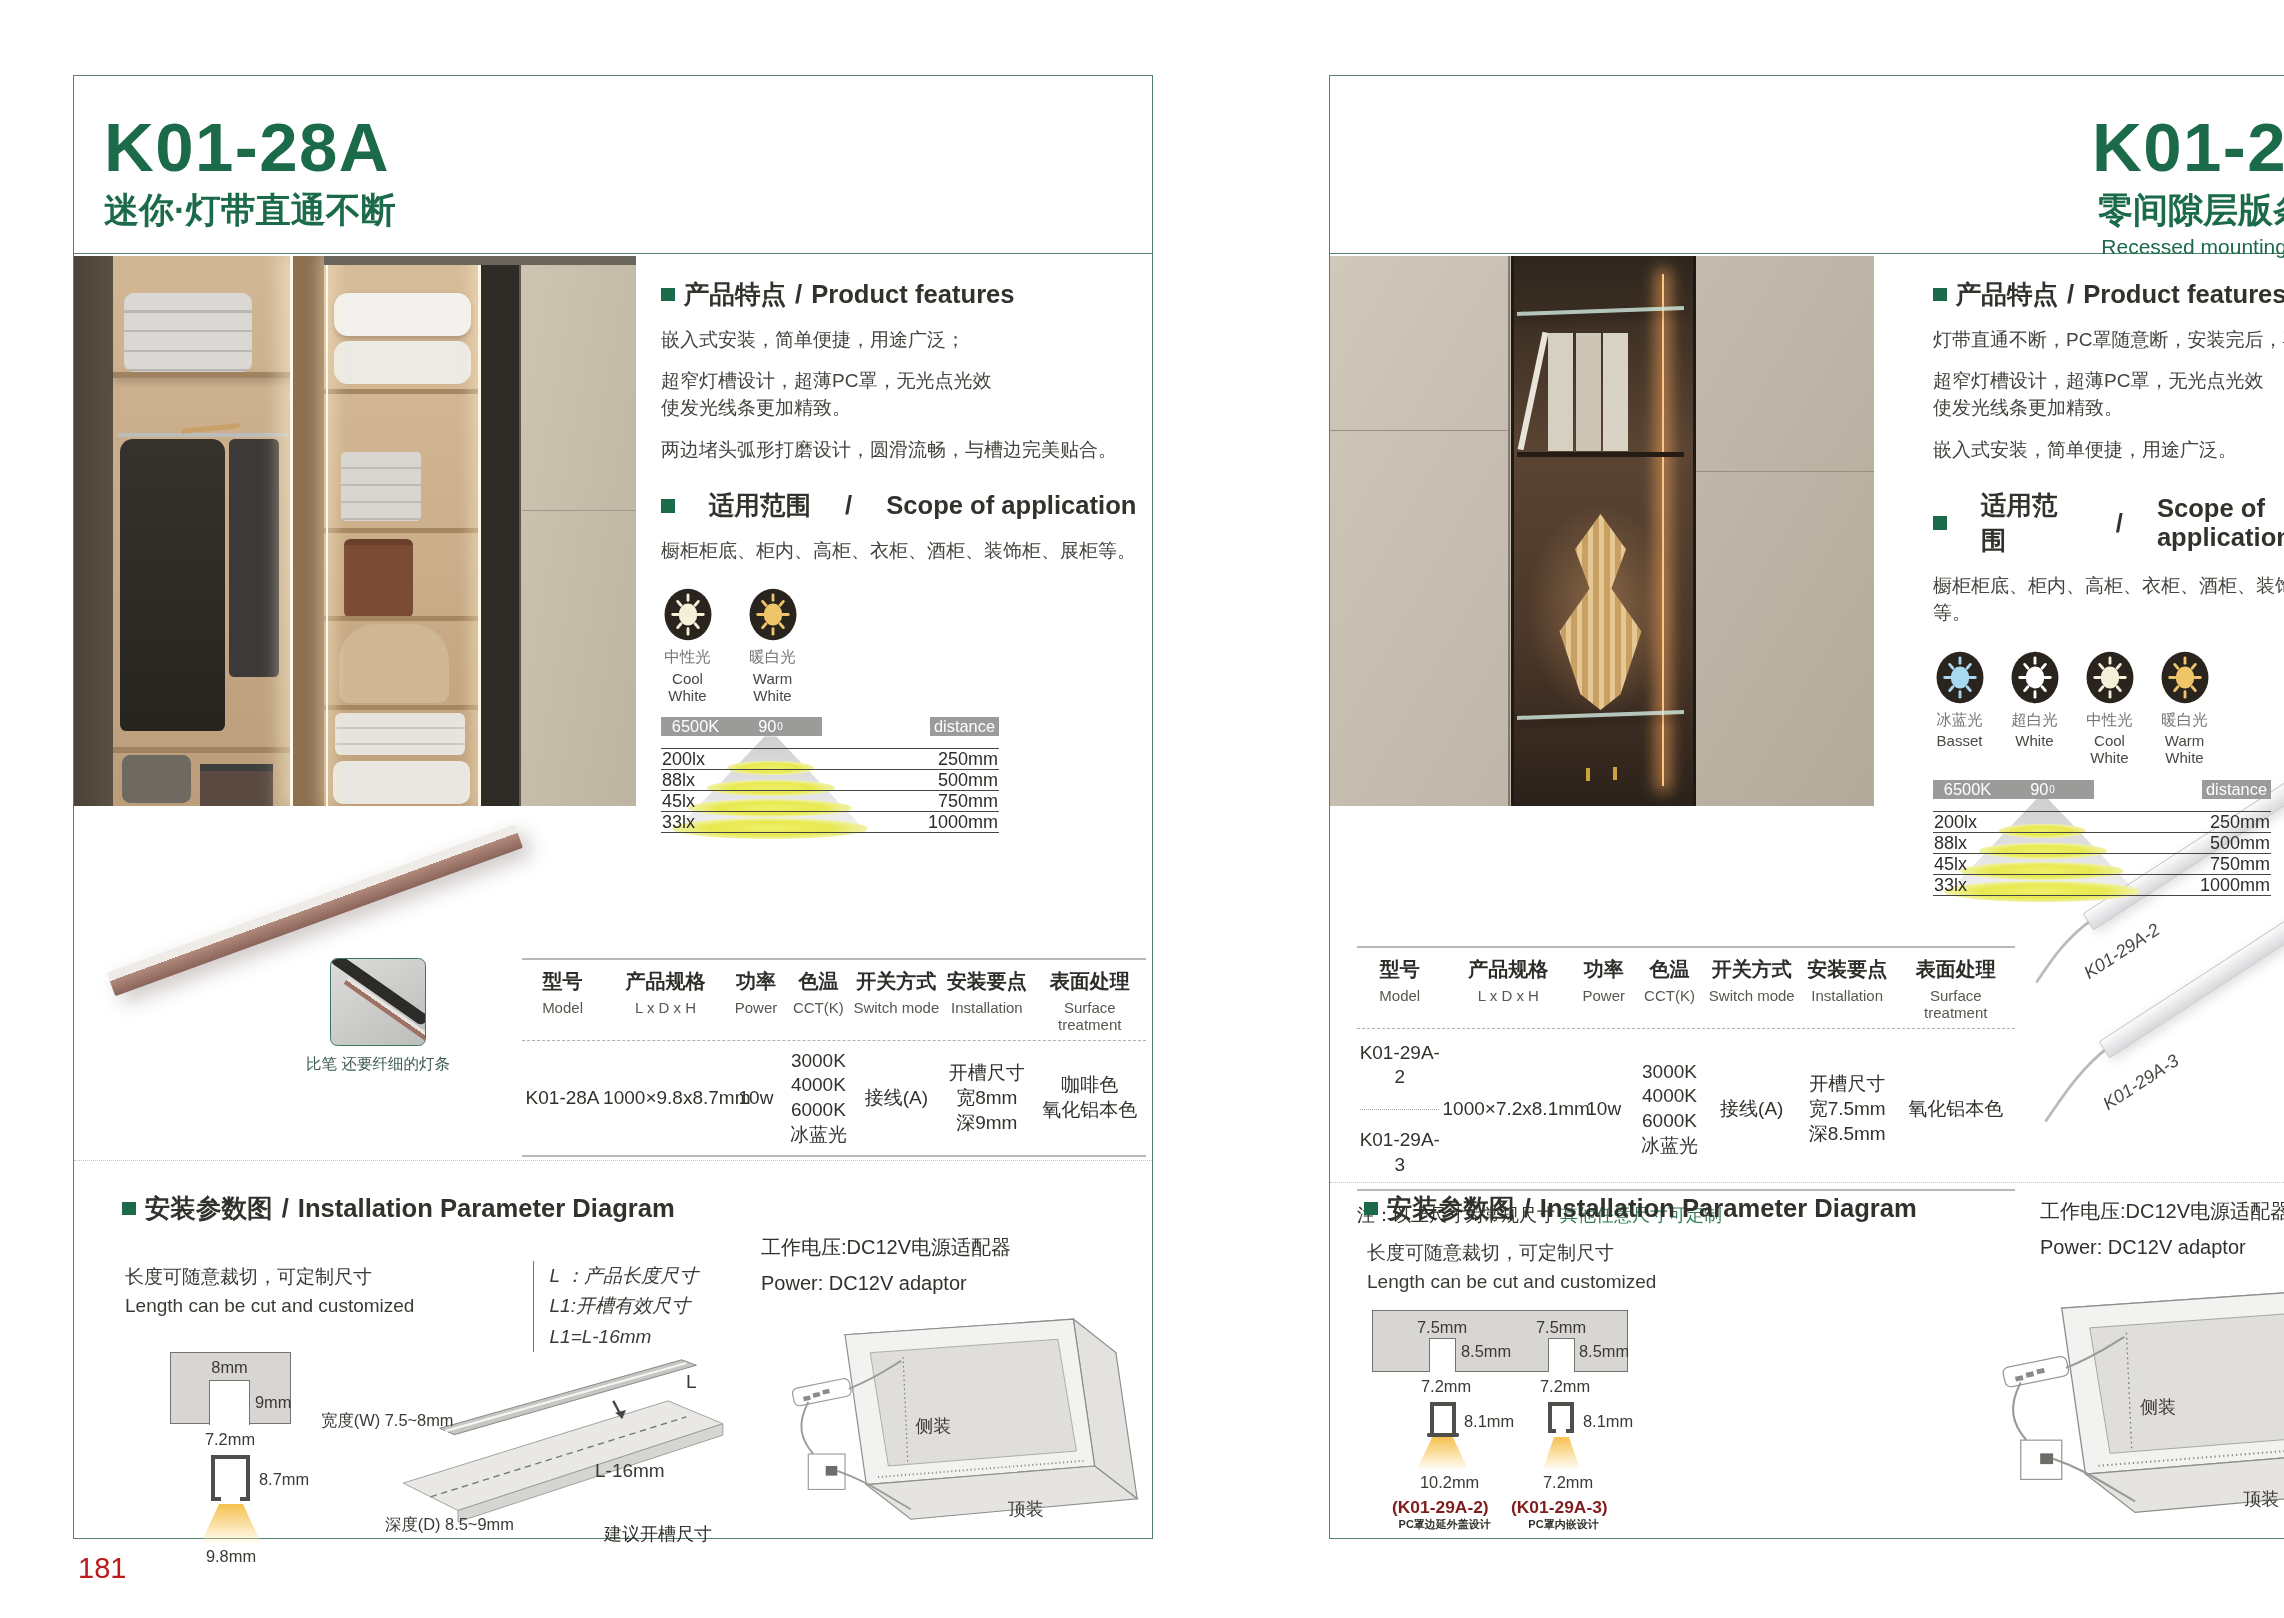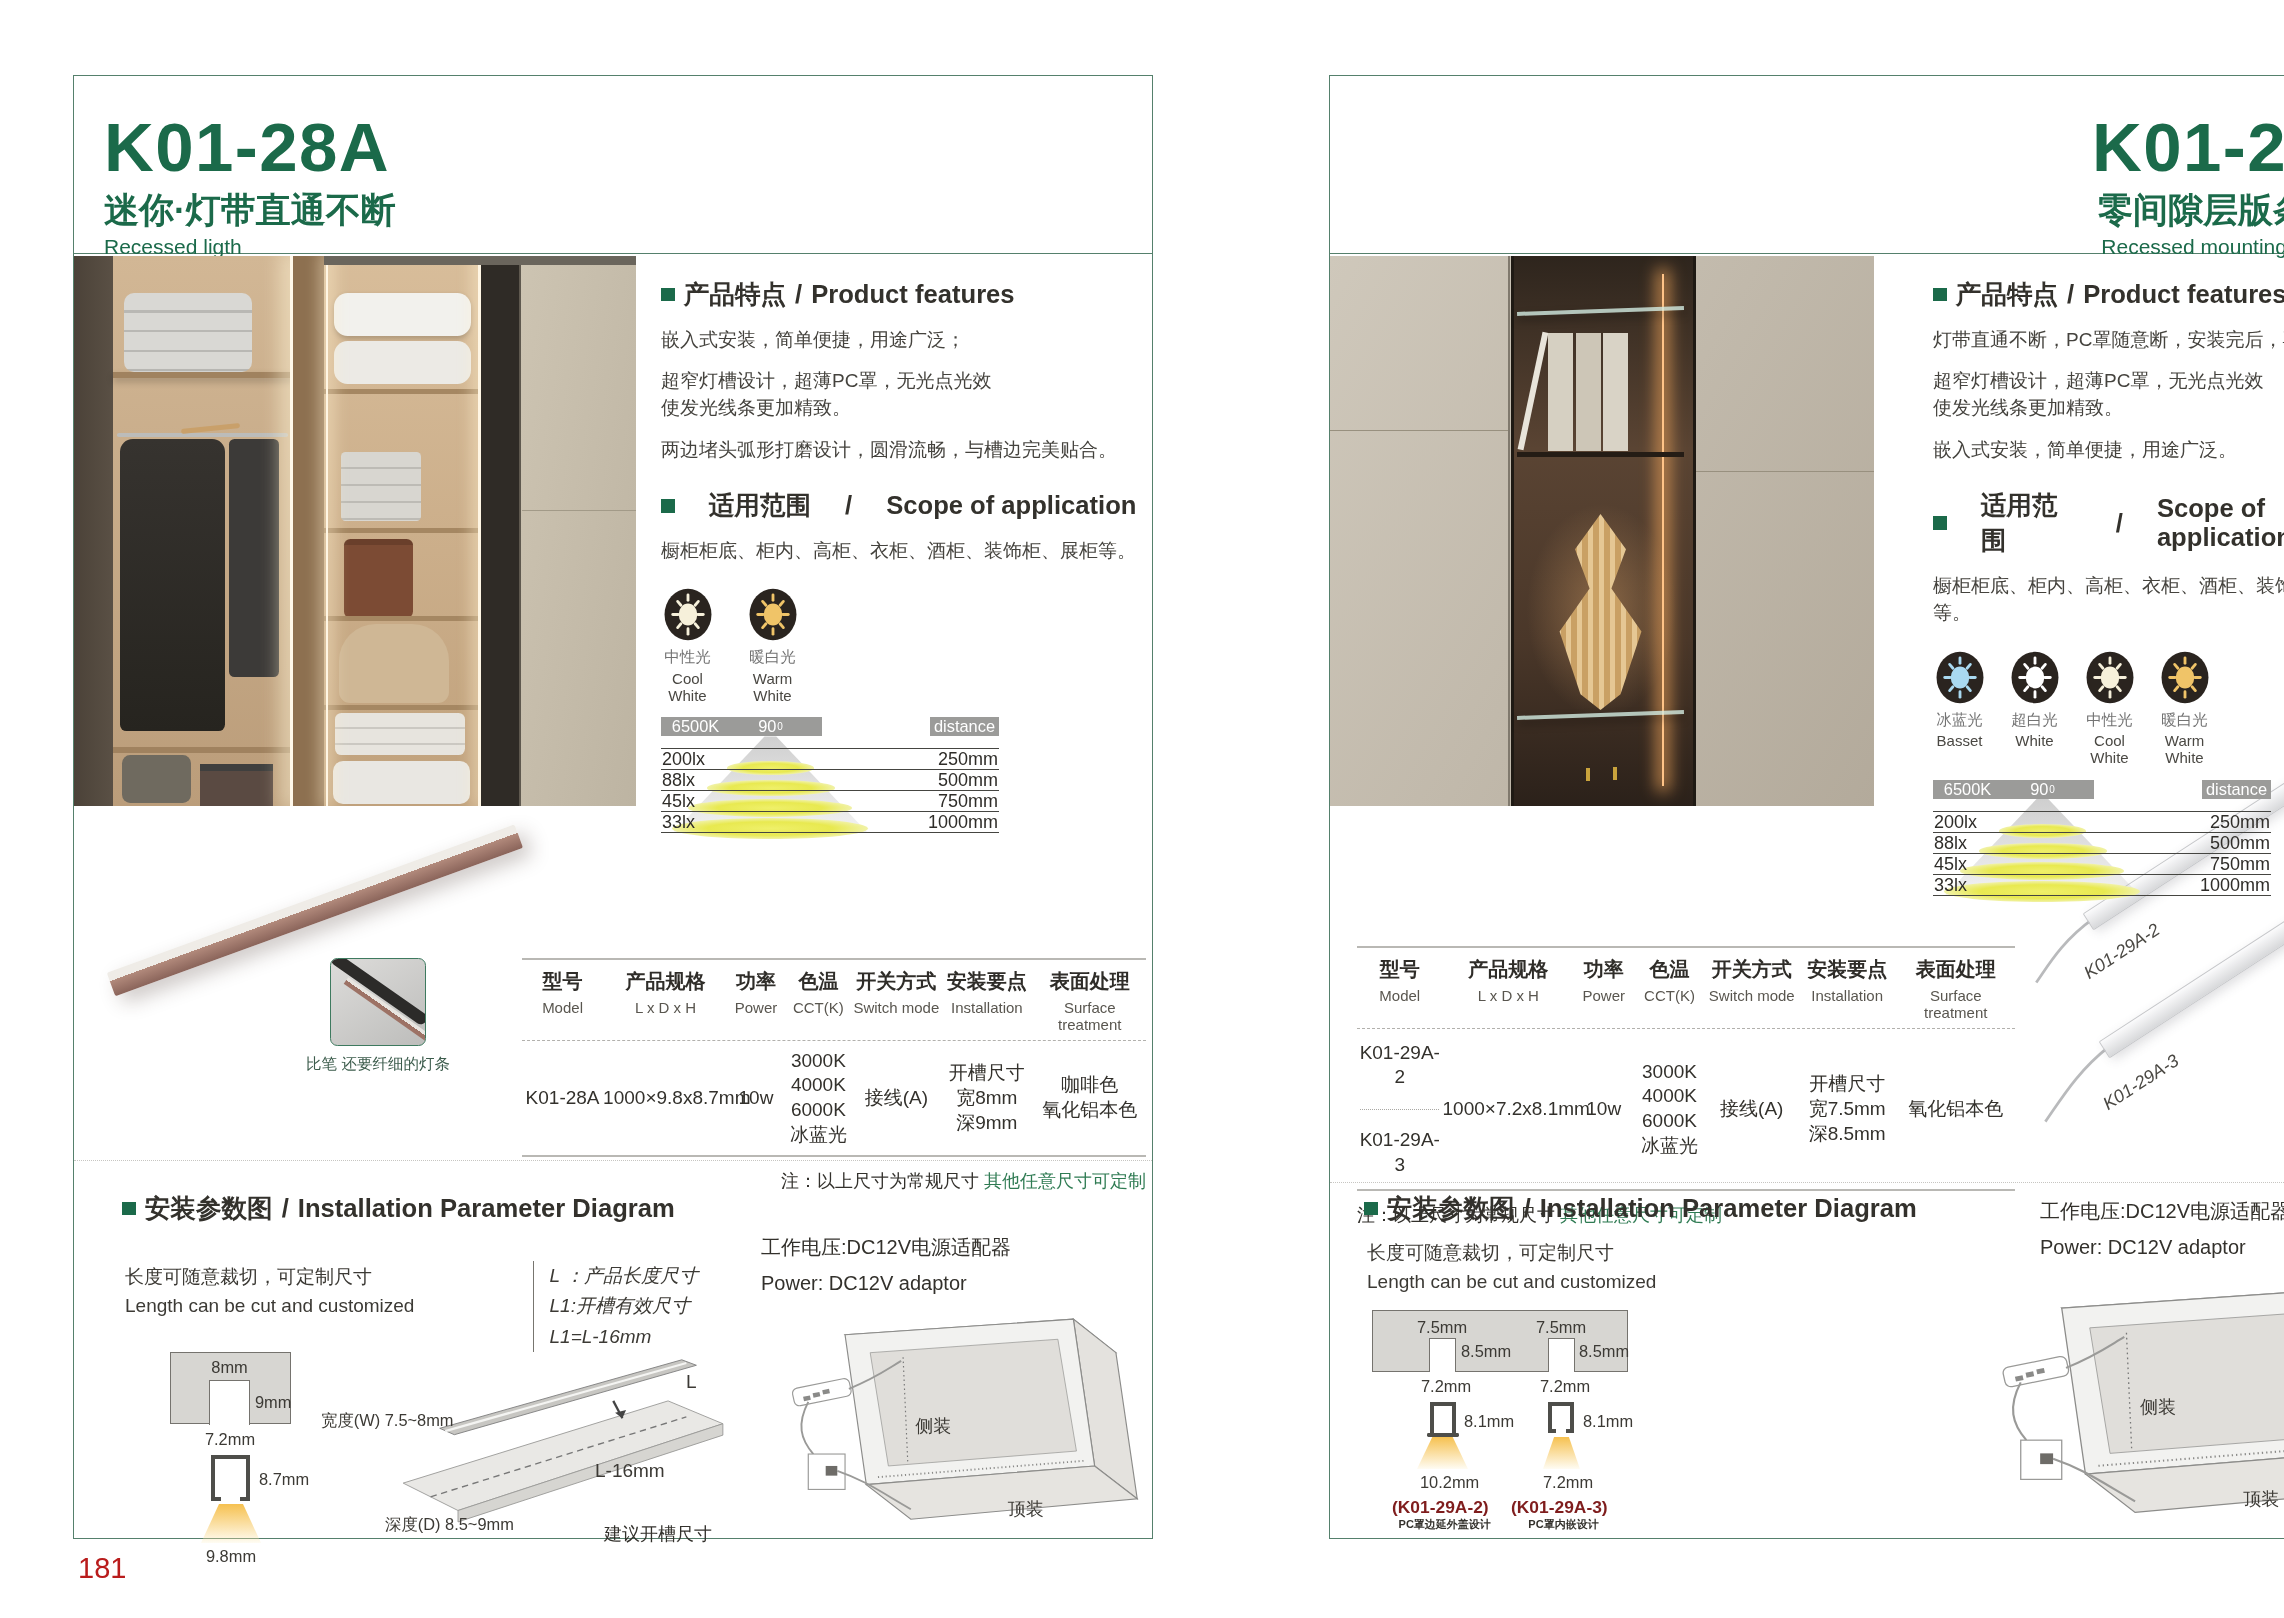--- a/index.html
+++ b/index.html
@@ -112,21 +112,20 @@
   .pagenum{position:absolute;font-size:29px;color:#b91c1c;text-align:right;}
 </style>
 </head>
 <body>
 
 <div class="page pageL">
 
   <div class="titleblock tl">
     <div class="model-title">K01-28A</div>
     <div class="sub-cn">迷你·灯带直通不断</div>
-    <div class="sub-en">Recessed ligth</div>
   </div>
 
   <div class="photo phL">
     <div class="abs" style="left:0;top:0;width:39px;height:550px;background:linear-gradient(90deg,#4b4238,#5a5045);"></div>
     <div class="abs" style="left:39px;top:0;width:180px;height:550px;background:linear-gradient(#d2b795,#bb9d7a);"></div>
     <div class="abs" style="left:50px;top:37px;width:128px;height:79px;border-radius:10px;background:repeating-linear-gradient(to bottom,#d9d8d4 0 17.4px,#b9b8b4 17.4px 19.6px);"></div>
     <div class="abs" style="left:39px;top:116px;width:180px;height:5.5px;background:#a0825f;box-shadow:0 3.7px 7.3px rgba(0,0,0,.22);"></div>
     <div class="abs" style="left:43px;top:177px;width:171px;height:3.7px;border-radius:1.8px;background:#bcbcba;"></div>
     <div class="abs" style="left:107px;top:170px;width:59px;height:4.6px;border-radius:2.3px;background:#c9a06a;transform:rotate(-6deg);"></div>
     <div class="abs" style="left:46px;top:183px;width:105px;height:292px;border-radius:12.8px 12.8px 6.4px 6.4px;background:linear-gradient(#36332f,#26241f);"></div>
@@ -299,23 +298,20 @@
 6000K
 冰蓝光</div>
       <div class="td">接线(A)</div>
       <div class="td">开槽尺寸
 宽8mm
 深9mm</div>
       <div class="td">咖啡色
 氧化铝本色</div>
     </div>
     <div class="t-rule"></div>
-    <div class="t-note right">
-      <span>注：以上尺寸为常规尺寸 </span><span class="hl">其他任意尺寸可定制</span>
-    </div>
   </div>
 
   <div class="dashline" style="top:1084px;"></div>
 
   <div class="inst-title sec-head" style="left:48px;top:1115px;">
     <span class="sq"></span>
     <span>安装参数图</span>
     <span>/</span>
     <span>Installation Parameter Diagram</span>
   </div>

